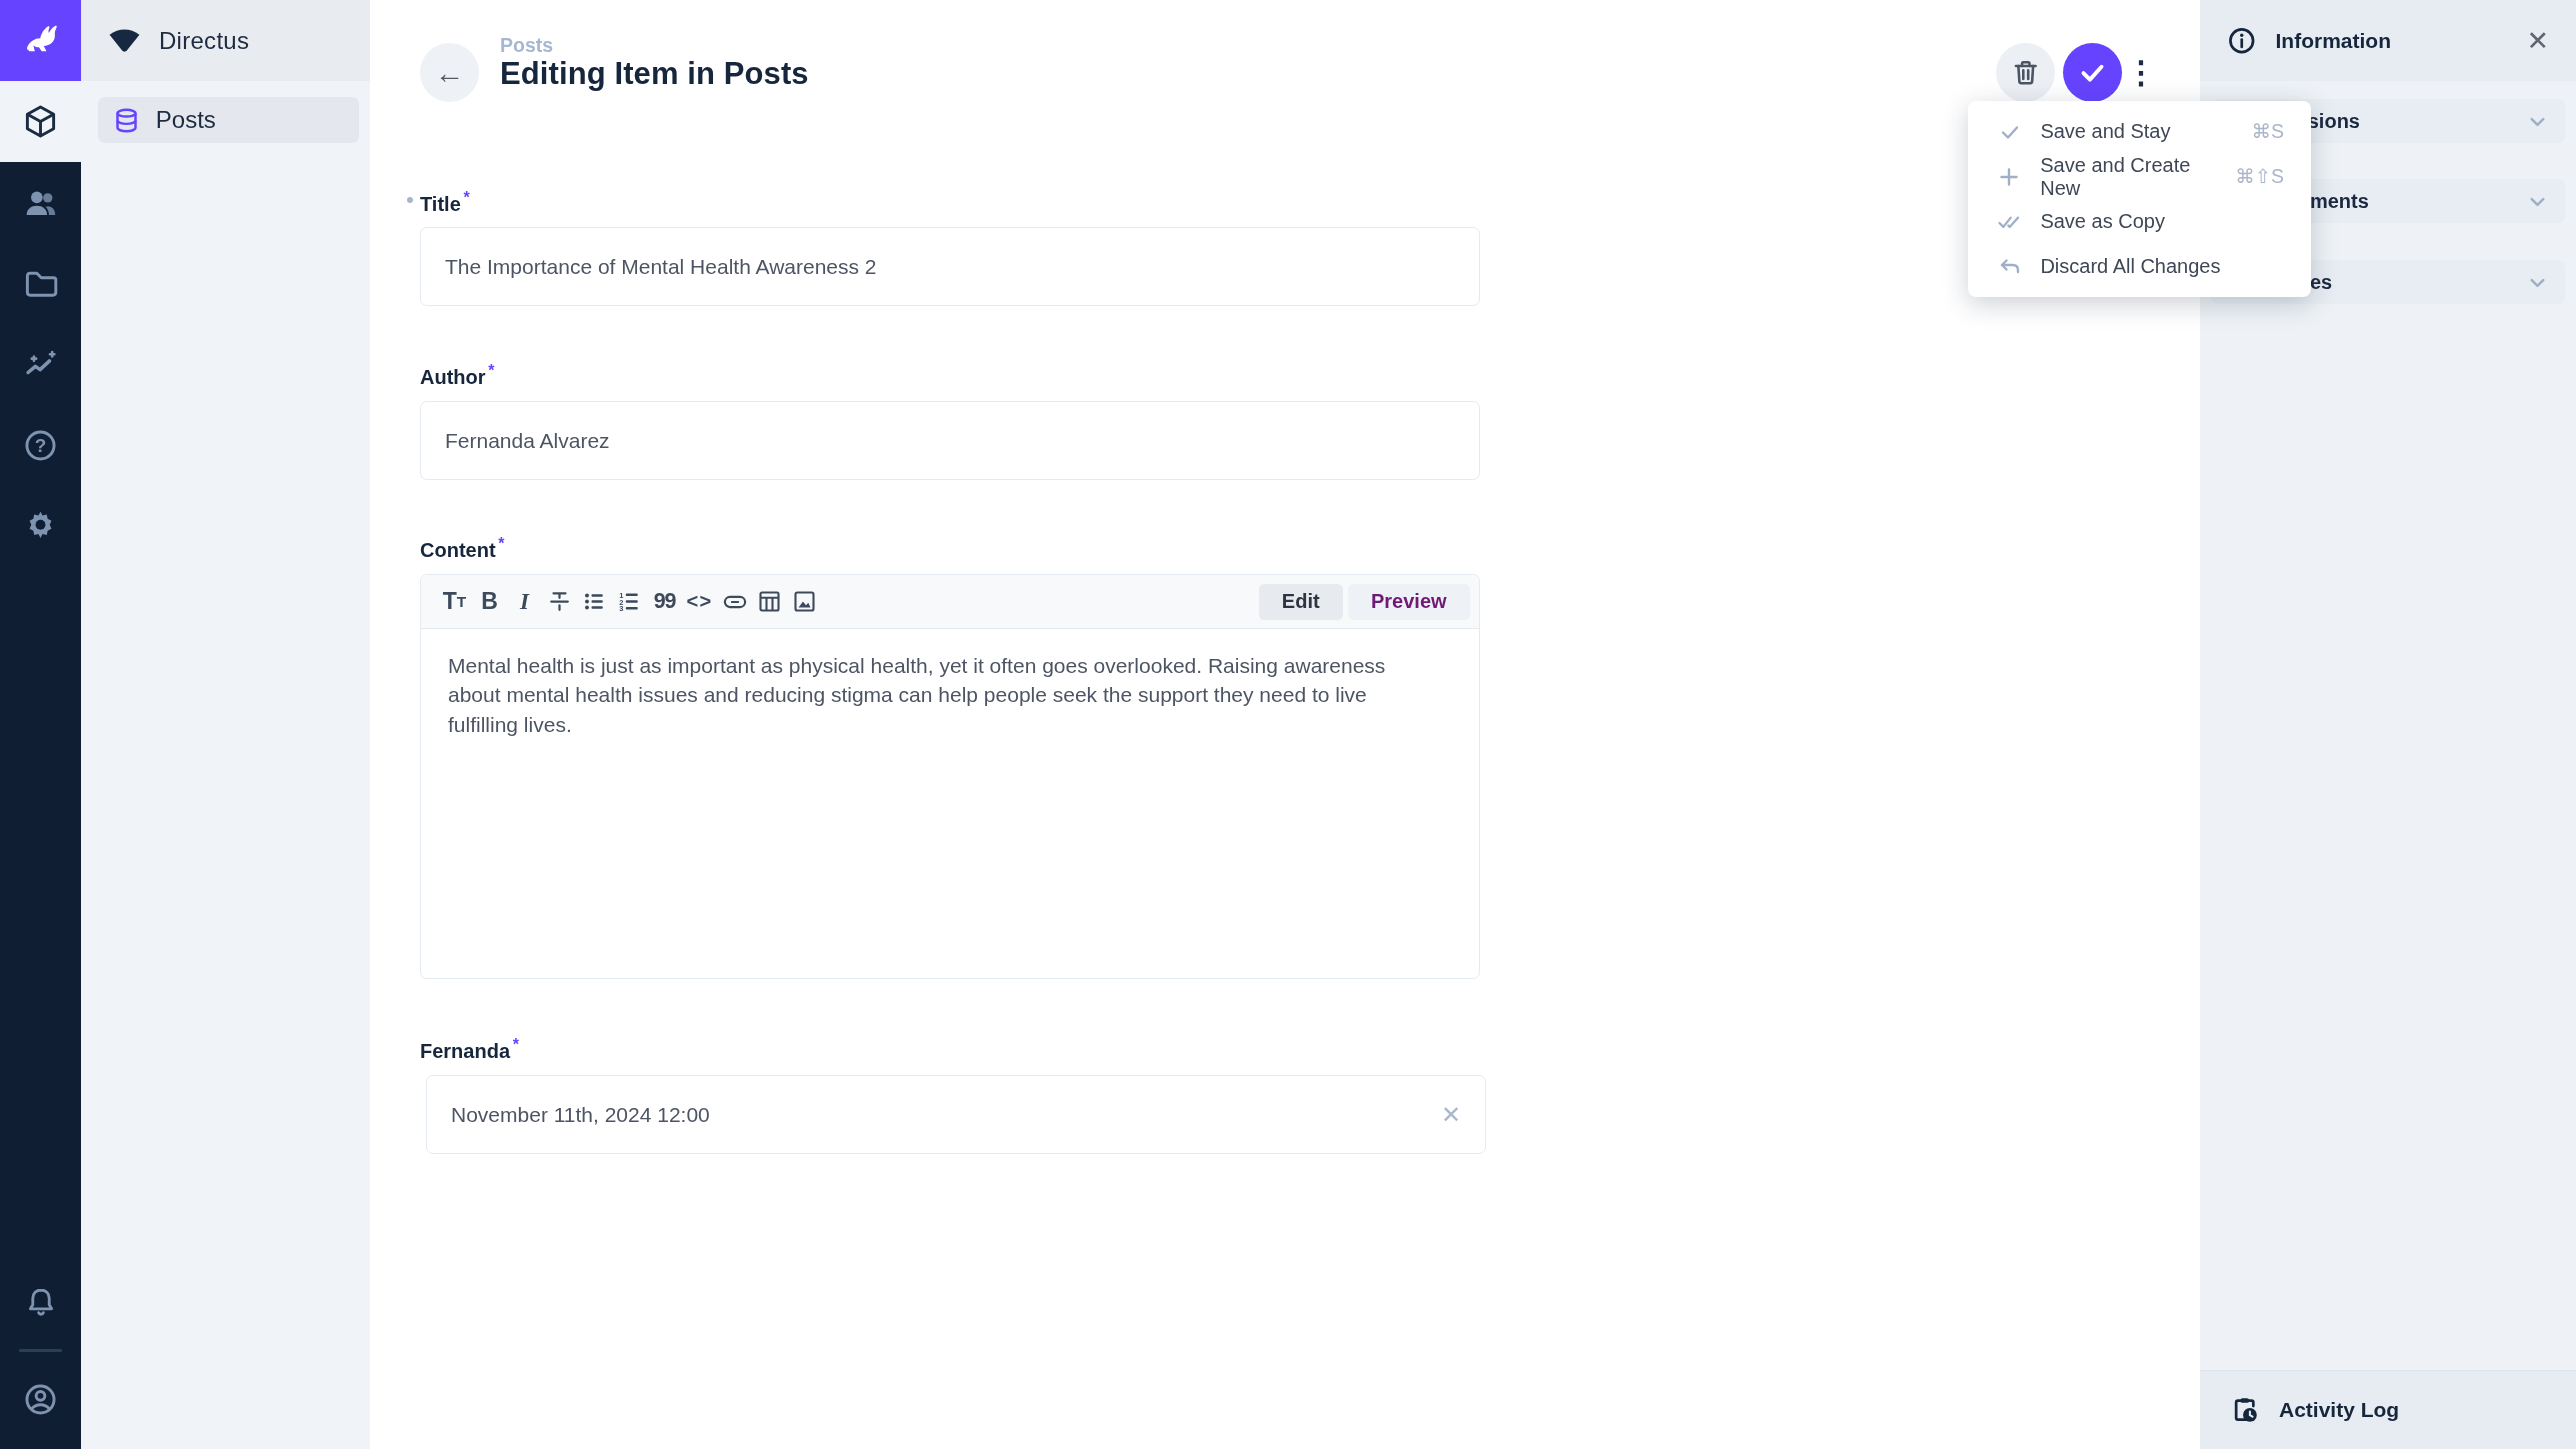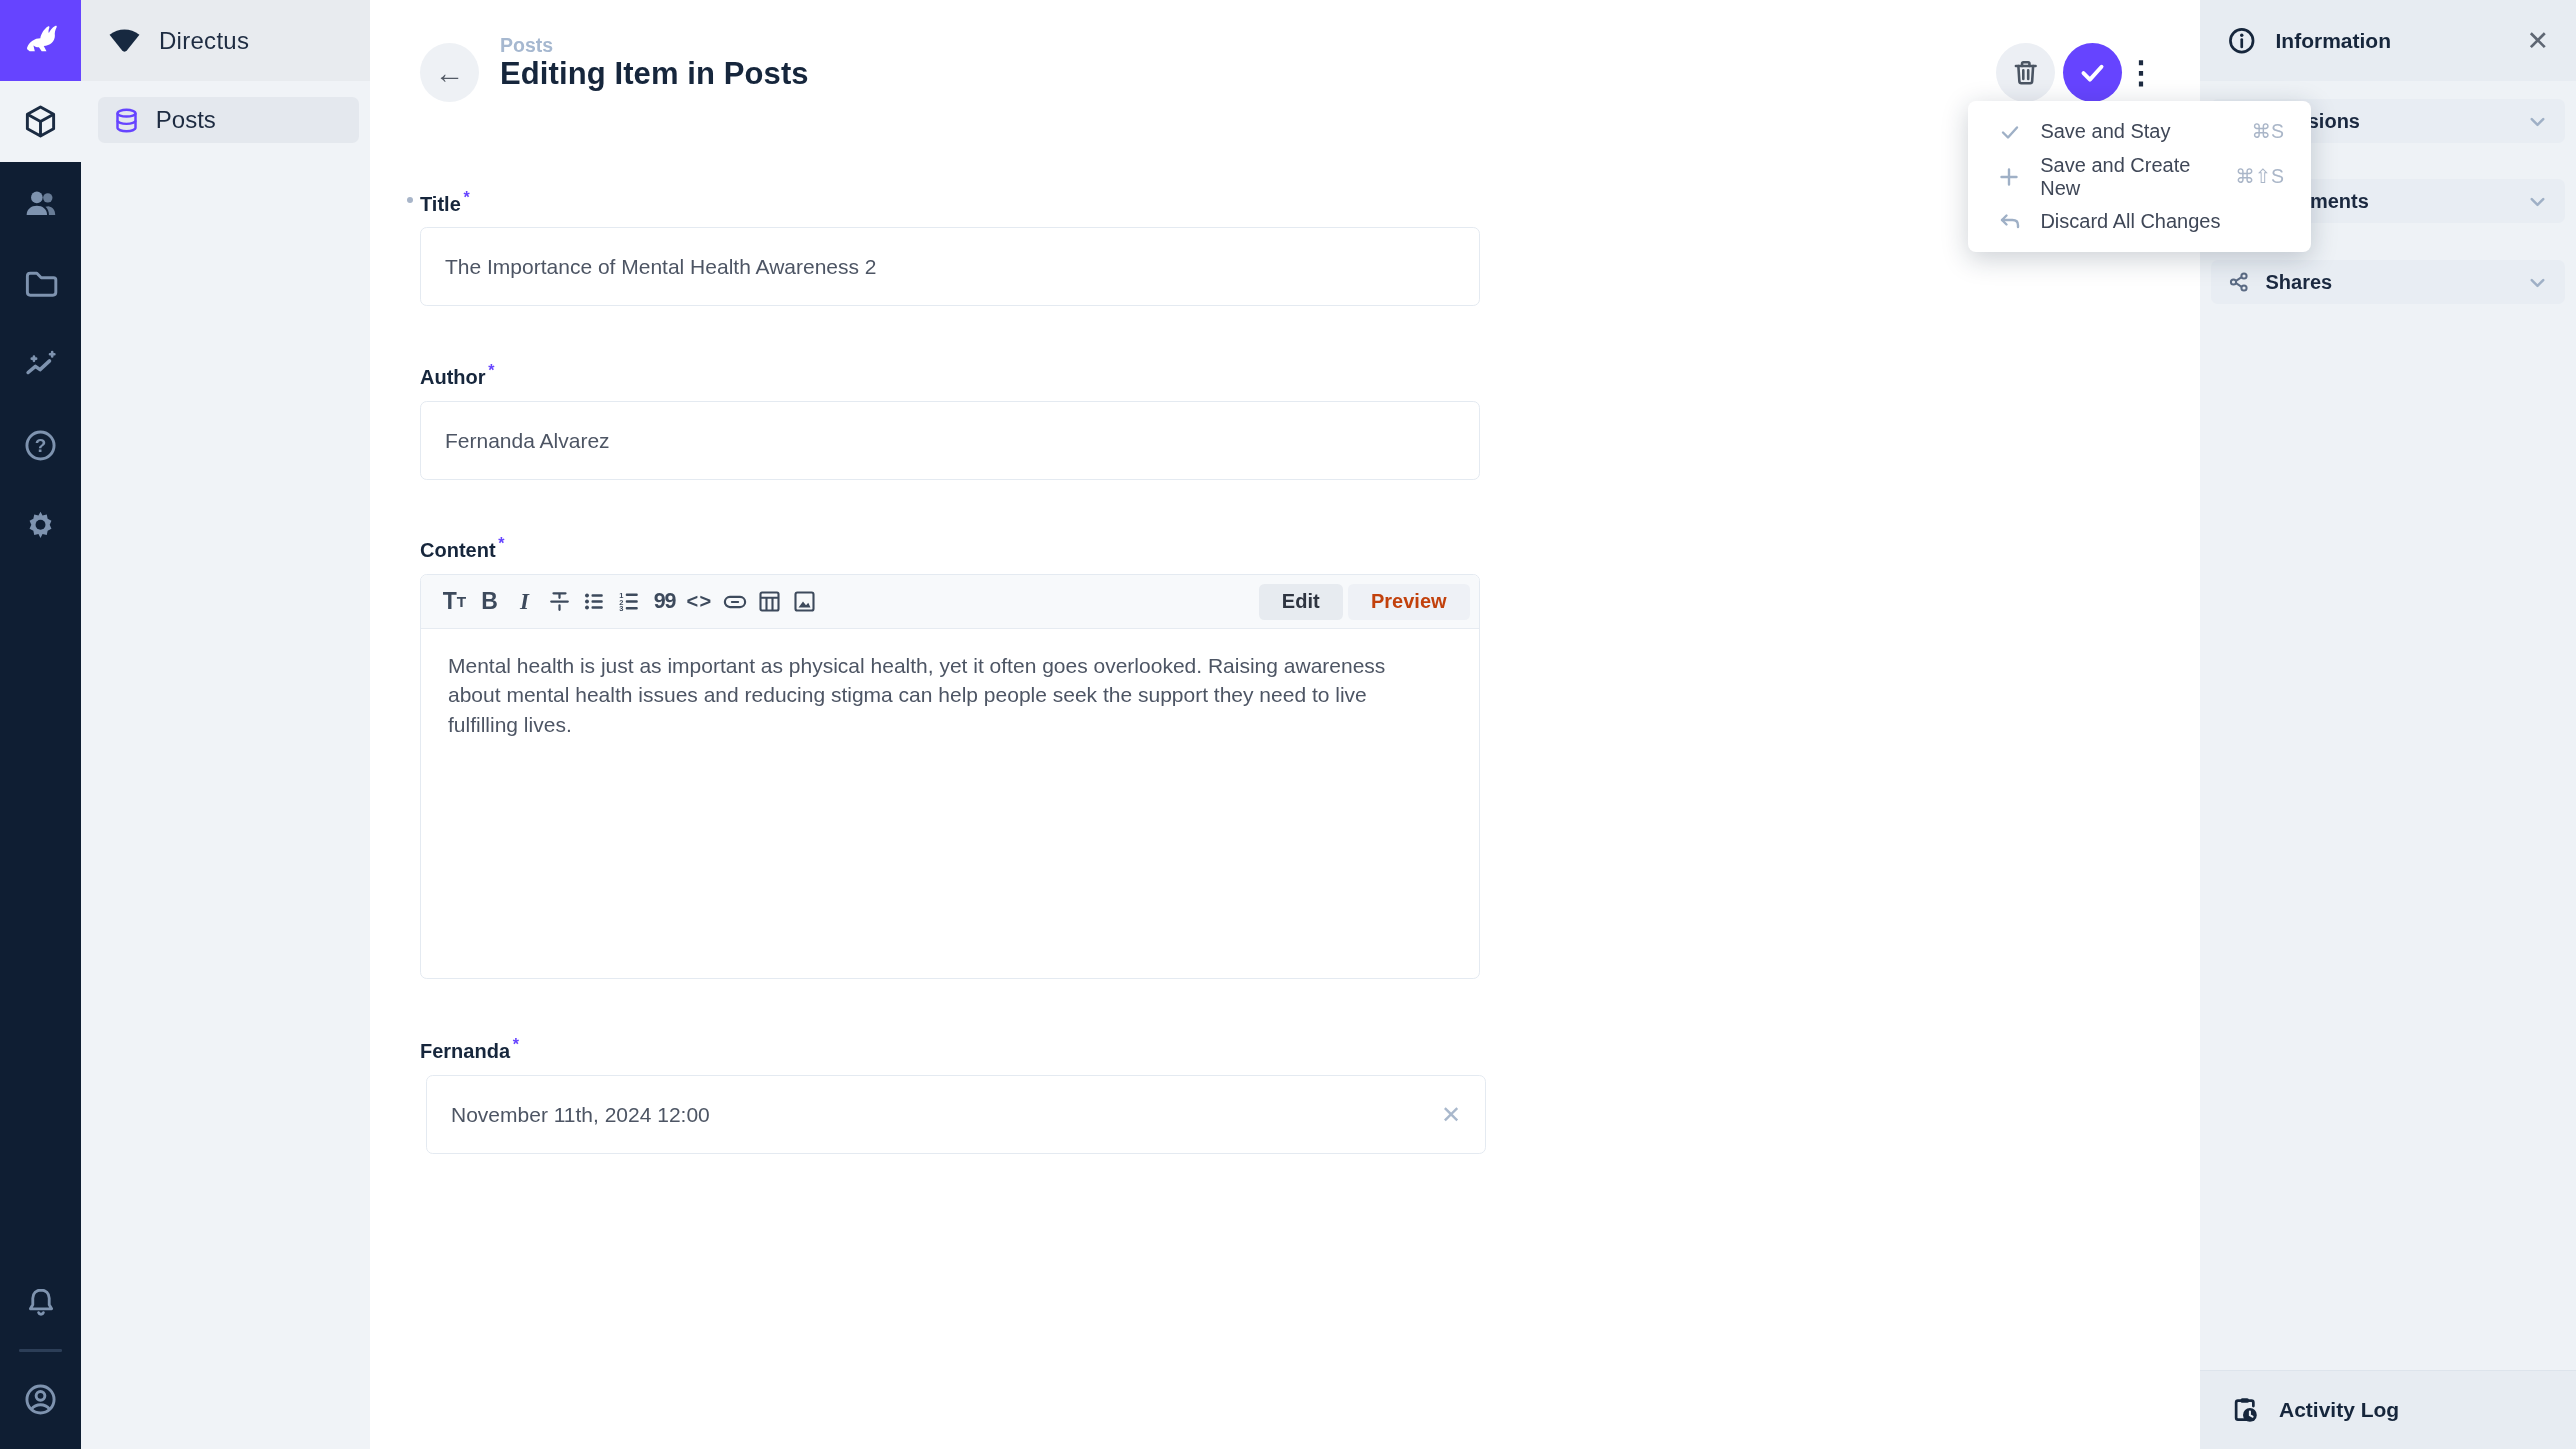--- a/index.html
+++ b/index.html
@@ -44,21 +44,21 @@
   .tb-btn { width:35px; height:38px; display:flex; align-items:center; justify-content:center; color:#3d4a5c; cursor:pointer; flex-shrink:0; }
   .tb-heading { font-weight:700; font-size:23px; }
   .tb-heading small { font-size:15.4px; font-weight:700; }
   .tb-bold { font-weight:800; font-size:23px; }
   .tb-italic { font-style:italic; font-family:"Liberation Serif", serif; font-weight:700; font-size:23px; }
   .tb-quote { font-weight:800; font-size:21.5px; letter-spacing:-1.3px; }
   .tb-code { font-weight:700; font-size:20px; letter-spacing:1.3px; }
   .tb-tabs { margin-left:auto; display:flex; gap:5.4px; }
   .tb-tab { height:36px; padding:0 23px; border-radius:5.4px; display:flex; align-items:center; font-size:20px; font-weight:600; cursor:pointer; }
   .tb-tab.active { background:#e7ebf0; color:#2e3440;margin-left:30px; }
-  .tb-tab.inactive { background:#eef1f6; color:#c2410c; }
+  .tb-tab.inactive { background:#eef1f6; color:#701a75; }
   .editor-body { padding:21.5px 27px; }
   .editor-body p { font-size:21px; line-height:29.5px; color:#4d5564; max-width:986px; }
 
   
   .right-sidebar { width:376px; height:1449px; background:#eef2f6; flex-shrink:0; position:relative; }
   .info-header { height:81px; background:#e7ecf2; display:flex; align-items:center; padding:16px 27px; }
   .info-title { margin-left:19px; font-size:21px; font-weight:600; color:#16263c; }
   .close-x { margin-left:auto; font-size:27px; color:#5e6673; cursor:pointer; }
   .sb-card { position:absolute; left:10.7px; right:10.7px; height:44px; background:#e8edf3; border-radius:6.7px; display:flex; align-items:center; padding:0 16px; cursor:pointer; }
   .sb-card-label { margin-left:14.8px; font-size:20px; font-weight:600; color:#1b2940; }
@@ -395,20 +395,30 @@
     <span class="dd-icon">
       <svg width="24" height="24" viewBox="0 0 24 24" fill="none" stroke="#9fb0c6" stroke-width="2.4" stroke-linecap="round">
           <path d="M12 4.5 V19.5 M4.5 12 H19.5"></path>
         </svg>
     </span>
     <span class="dd-label">Save and Create New</span>
     <span class="dd-shortcut">⌘⇧S</span>
   </div>
   <div class="dd-item">
     <span class="dd-icon">
+      <svg width="25.5" height="24" viewBox="0 0 26 24" fill="none" stroke="#9fb0c6" stroke-width="2.3" stroke-linecap="round" stroke-linejoin="round">
+          <path d="M2.5 13 L6.5 17 L14 7.5"></path>
+          <path d="M11.5 15.5 L13 17 L21.5 7.5"></path>
+        </svg>
+    </span>
+    <span class="dd-label">Save as Copy</span>
+    <span class="dd-shortcut"></span>
+  </div>
+  <div class="dd-item">
+    <span class="dd-icon">
       <svg width="24" height="24" viewBox="0 0 24 24" fill="none" stroke="#9fb0c6" stroke-width="2.4" stroke-linecap="round" stroke-linejoin="round">
           <path d="M8.5 5.5 L4 10 L8.5 14.5"></path>
           <path d="M4 10 H14.5 Q20 10 20 15.2 V17"></path>
         </svg>
     </span>
     <span class="dd-label">Discard All Changes</span>
     <span class="dd-shortcut"></span>
   </div>
 </div>
 

